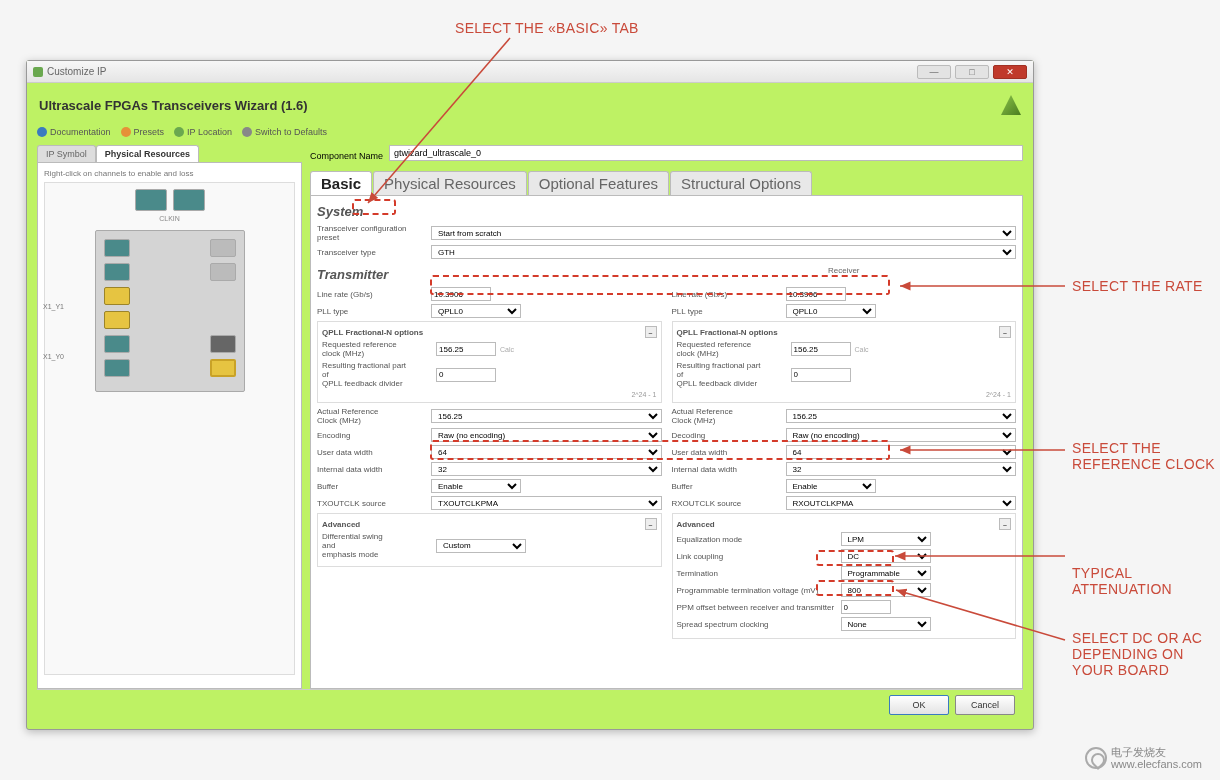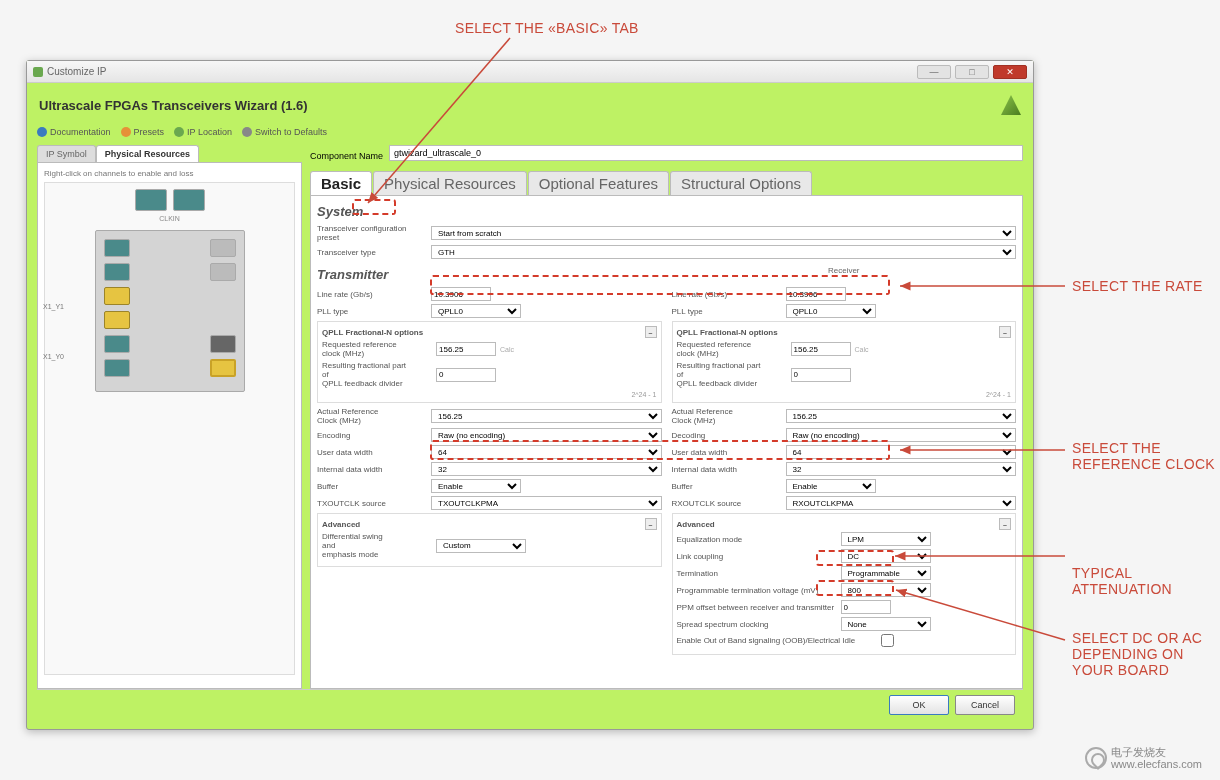--- a/index.html
+++ b/index.html
@@ -405,24 +405,20 @@
                     <select class="sel" style="width:50px;"><option>800</option></select>
                   </div>
                 <div class="row">
                     <span class="lbl" style="width:160px;">PPM offset between receiver and transmitter</span>
                     <input class="inp" style="width: 50px;" value="0">
                   </div>
                 <div class="row">
                     <span class="lbl" style="width:160px;">Spread spectrum clocking</span>
                     <select class="sel"><option>None</option></select>
                   </div>
-                <div class="row">
-                    <span class="lbl" style="width:200px;">Enable Out of Band signaling (OOB)/Electrical Idle</span>
-                    <input type="checkbox" style="">
-                  </div>
               </div>
             </div>
           </div>
 
         </div>
       </div>
     </div>
 
     <div class="bottom-bar">
       <div class="btn primary">OK</div>

